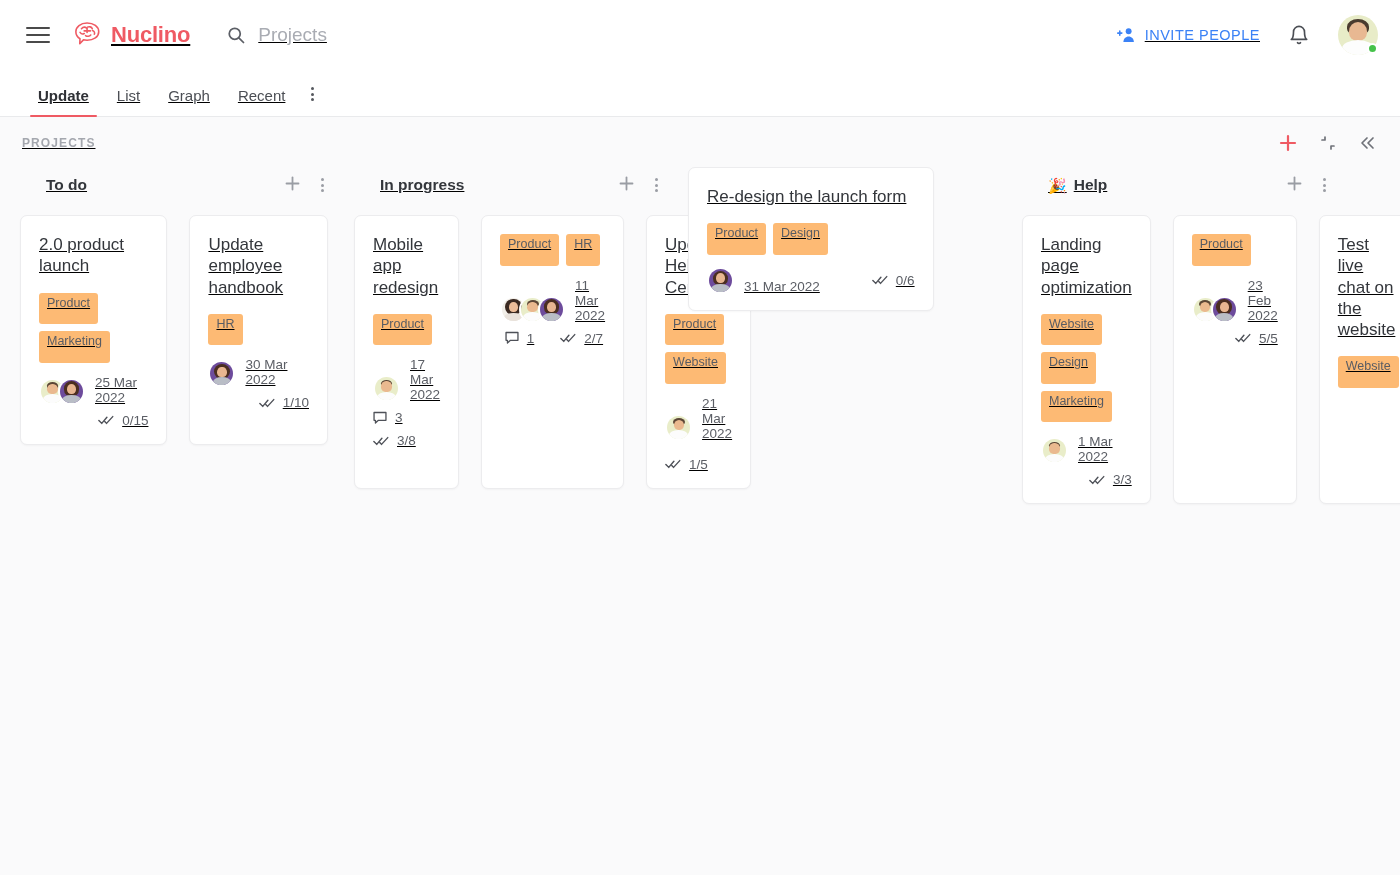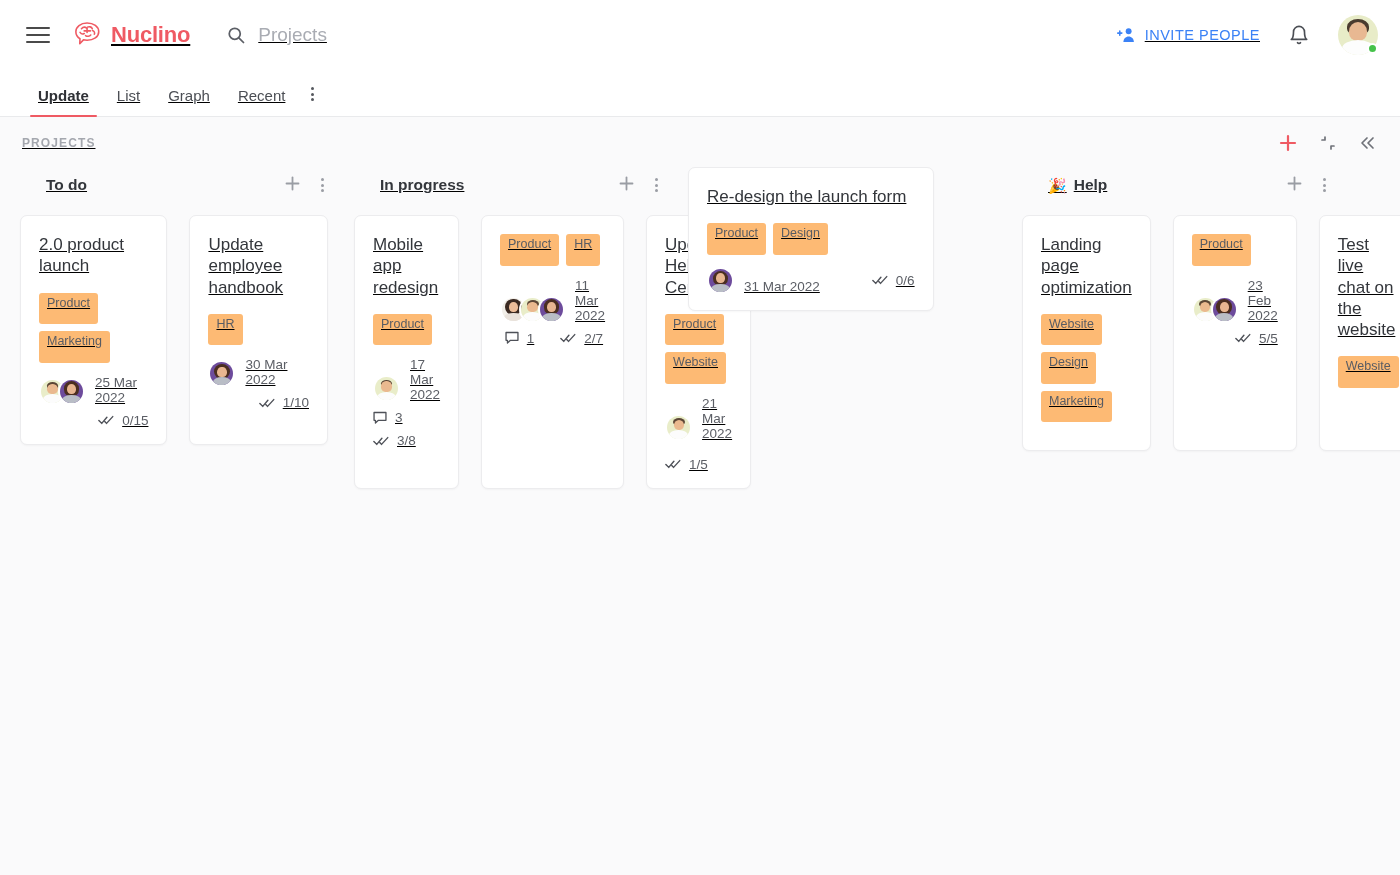--- a/index.html
+++ b/index.html
@@ -544,37 +544,60 @@
         </div>
         <div class="cards">
 
           <div class="card">
             <div class="card-title">Landing page optimization</div>
             <div class="tags">
               <span class="tag">Website</span>
               <span class="tag">Design</span>
               <span class="tag">Marketing</span>
             </div>
-          </div>
-
-          <div class="card">
-            <div class="tags">
-              <span class="tag">Product</span>
-            </div>
             <div class="meta">
               <div class="meta-left">
                 <div class="avatars">
                   <div class="av">
                       <div class="face">
                     <div class="bg" style="background:#e9edc9;"></div>
                     <div class="hair" style="left:24%;top:10%;width:52%;height:34%;background:#5b4636;"></div>
                     <div class="head" style="left:28%;top:18%;width:44%;height:46%;background:#eab98f;"></div>
                     <div class="body" style="left:8%;top:62%;width:84%;height:46%;background:#fcfcfc;"></div>
                   </div>
                     </div>
+                </div>
+                <span class="date">1 Mar 2022</span>
+              </div>
+              <div class="meta-spacer"></div>
+              <div class="meta-item">
+                <svg width="16" height="12" viewBox="0 0 18 12" fill="none" stroke="currentColor" stroke-width="1.6" stroke-linecap="round" stroke-linejoin="round">
+                  <polyline points="1,6.5 4.2,9.8 10,3"></polyline>
+                    <polyline points="7.6,7.6 9.6,9.8 16.6,2.2"></polyline>
+                </svg>
+                <span>3/3</span>
+              </div>
+            </div>
+          </div>
+
+          <div class="card">
+            <div class="tags">
+              <span class="tag">Product</span>
+            </div>
+            <div class="meta">
+              <div class="meta-left">
+                <div class="avatars">
+                  <div class="av">
+                      <div class="face">
+                    <div class="bg" style="background:#e9edc9;"></div>
+                    <div class="hair" style="left:24%;top:10%;width:52%;height:34%;background:#5b4636;"></div>
+                    <div class="head" style="left:28%;top:18%;width:44%;height:46%;background:#eab98f;"></div>
+                    <div class="body" style="left:8%;top:62%;width:84%;height:46%;background:#fcfcfc;"></div>
+                  </div>
+                    </div>
                   <div class="av">
                       <div class="face">
                     <div class="bg" style="background:#6d4b9c;"></div>
                     <div class="hair" style="left:16%;top:8%;width:68%;height:66%;background:#4b2e20;"></div>
                     <div class="head" style="left:30%;top:20%;width:40%;height:44%;background:#e8b590;"></div>
                     <div class="body" style="left:10%;top:66%;width:80%;height:42%;background:#b9bdc6;"></div>
                   </div>
                     </div>
                 </div>
                 <span class="date">23 Feb 2022</span>

